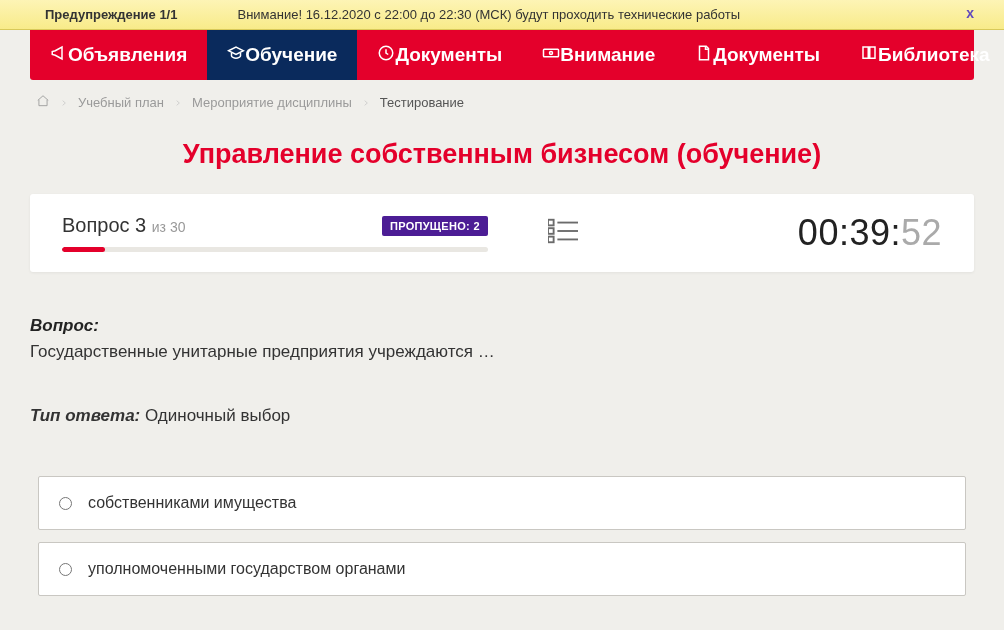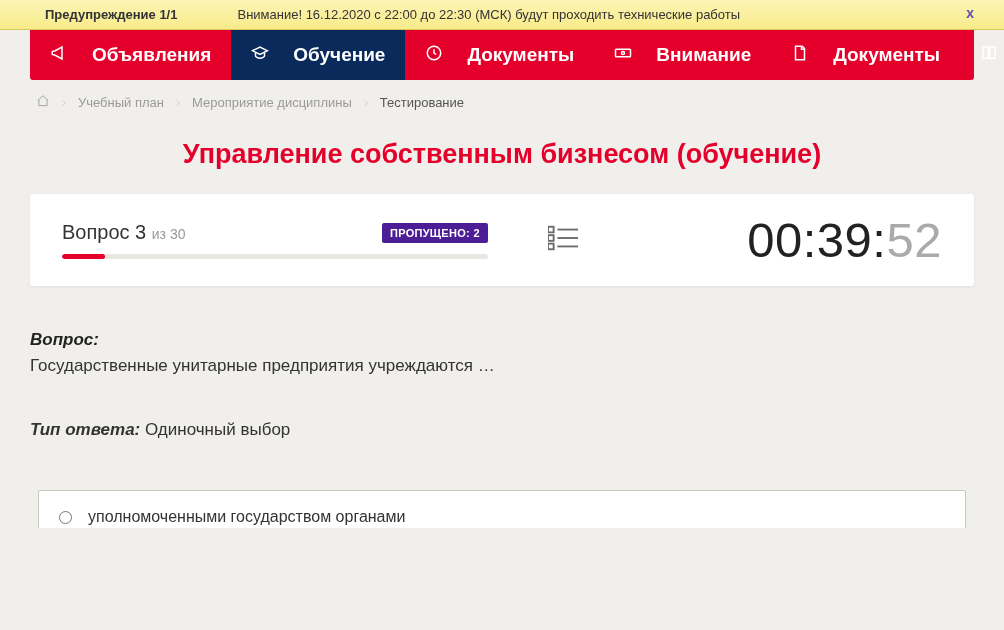--- a/index.html
+++ b/index.html
@@ -5,21 +5,21 @@
   * { box-sizing: border-box; margin: 0; padding: 0; }
   html, body {
     width: 1004px;
     height: 630px;
     font-family: "Segoe UI", Arial, sans-serif;
     background: #f0efeb;
     overflow: hidden;
   }
   .scrollwrap {
     width: 1004px;
-    height: 528px;
+    height: 630px;
     overflow: scroll;
     position: relative;
   }
   .content-area {
     width: 1004px;
     min-height: 700px;
     background: #f0efeb;
   }
 
   
@@ -55,21 +55,21 @@
     margin: 0 30px;
     border-radius: 0 0 3px 3px;
   }
   .nav-item {
     display: flex;
     align-items: center;
     padding: 0 20px;
     color: #fff;
     font-size: 19px;
     font-weight: 600;
-    gap: 24px;
+    gap: 0;
     cursor: pointer;
     white-space: nowrap;
   }
   .nav-item.active { background: #0a2a5c; }
   .nav-item svg { width: 18px; height: 18px; fill: none; stroke: #fff; stroke-width: 2; }
 
   
   .breadcrumbs {
     display: flex;
     align-items: center;
@@ -131,21 +131,21 @@
   }
   .list-icon {
     flex: 0 0 auto;
     cursor: pointer;
     padding: 0 30px;
   }
   .list-icon svg { width: 30px; height: 28px; stroke: #6b6b6b; fill: #6b6b6b; }
   .timer {
     flex: 1;
     text-align: right;
-    font-size: 49px;
+    font-size: 36px;
     color: #222;
     font-weight: 400;
     letter-spacing: 0.5px;
   }
   .timer .sec { color: #aaa; }
 
   
   .qbody { margin: 44px 30px 0 30px; }
   .qlabel { font-weight: bold; font-style: italic; font-size: 17px; color: #222; margin-bottom: 6px;}
   .qtext { font-size: 17px; color: #333; margin-bottom: 44px; }
@@ -302,19 +302,23 @@
     <div class="qlabel">Вопрос:</div>
     <div class="qtext">Государственные унитарные предприятия учреждаются …</div>
     <div class="atype">
       <span class="atlabel">Тип ответа:</span>
       <span>Одиночный выбор</span>
     </div>
 
     <div class="options">
       <label class="option">
         <input type="radio" name="ans" style="">
+        <span>собственниками имущества</span>
+      </label>
+      <label class="option">
+        <input type="radio" name="ans" style="">
         <span>уполномоченными государством органами</span>
       </label>
     </div>
   </div>
 
 </div>
 </div>
 
 </body></html>

